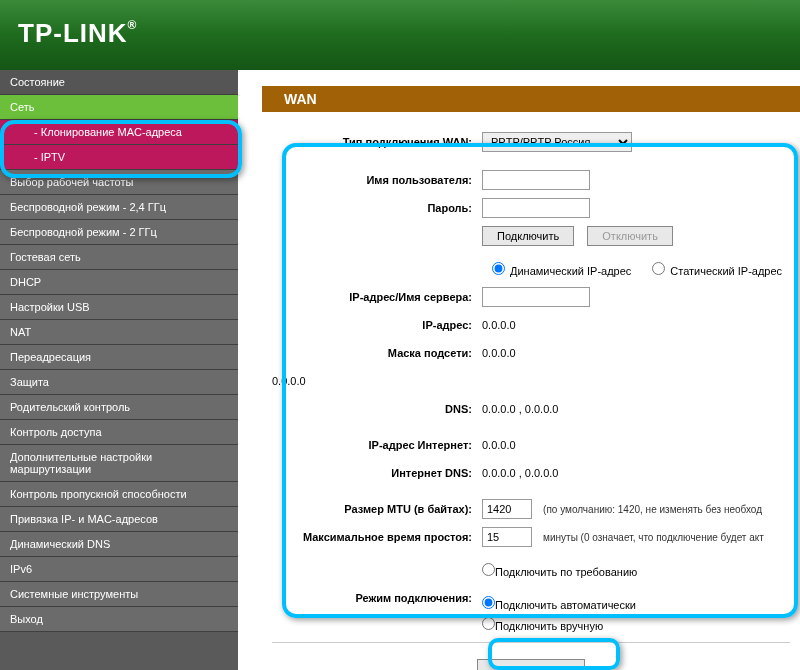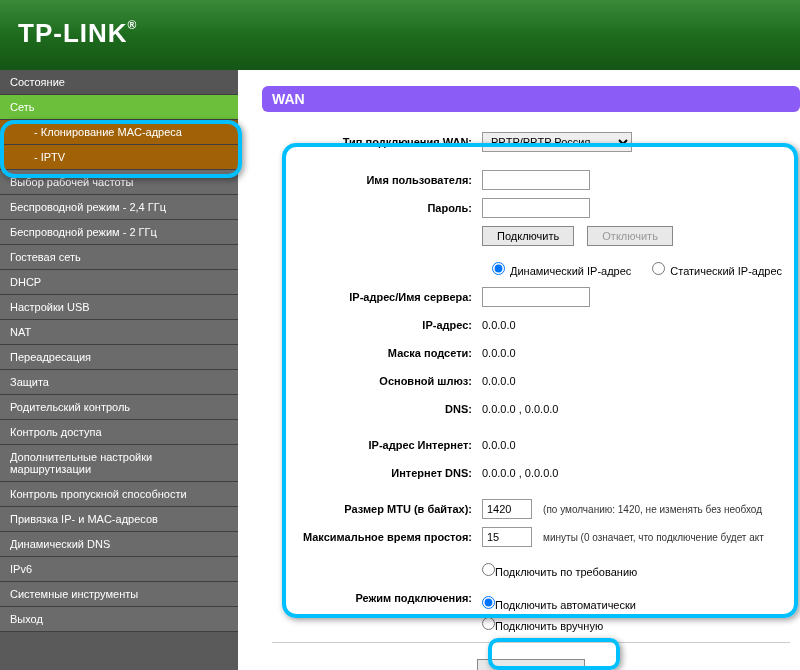--- a/index.html
+++ b/index.html
@@ -30,42 +30,41 @@
   color: #fff;
   font-size: 11px;
   border-bottom: 1px solid #3f3f3f;
   cursor: pointer;
   background: #6b6b6b;
 }
 .sidebar-item.top { background: #555; }
 .sidebar-item.active-parent { background: #6bbf3a; color: #fff; }
 .sidebar-item.active-child { background: #3a3a3a; color: #fff; padding-left: 10px; }
 .sidebar-item.child { padding-left: 10px; }
-.sidebar-item.dark { background: #a16207; padding-left: 34px; }
+.sidebar-item.dark { background: #be185d; padding-left: 34px; }
 
 .highlight-box {
   border: 4px solid #00bfff;
   border-radius: 14px;
   position: absolute;
   pointer-events: none;
   box-shadow: 2px 2px 6px rgba(0,0,0,0.4);
 }
 .hl-sidebar { top: 120px; left: 0; width: 242px; height: 58px; }
 .hl-form { top: 143px; left: 282px; width: 516px; height: 475px; }
 .hl-save { top: 638px; left: 488px; width: 132px; height: 32px; border-radius: 10px; }
 
 .content { flex: 1; padding: 16px 0 0 24px; overflow: hidden; }
 .page-title-bar {
-  background: #8b5cf6;
+  background: #a16207;
   color: #fff;
   font-size: 14px;
   font-weight: bold;
-  padding: 5px 10px;
+  padding: 5px 22px;
   width: 100%;
-  border-radius: 6px;
 }
 .form-area { padding: 20px 10px 10px 10px; font-size: 11px; color: #000; }
 .row { display: flex; align-items: center; margin-bottom: 8px; min-height: 20px; }
 .row .lbl { width: 210px; text-align: right; padding-right: 10px; font-weight: bold; }
 .row .val { flex: 1; }
 .row .note { font-size: 10px; color: #333; margin-left: 8px; white-space: nowrap; }
 select, input[type=text], input[type=password] {
   border: 1px solid #999; font-size: 11px; padding: 2px 4px; height: 20px;
 }
 select { width: 150px; }
@@ -159,21 +158,20 @@
       </div>
       <div class="row">
         <div class="lbl">IP-адрес:</div>
         <div class="val">0.0.0.0</div>
       </div>
       <div class="row">
         <div class="lbl">Маска подсети:</div>
         <div class="val">0.0.0.0</div>
       </div>
       <div class="row">
-        <div class="lbl">Основной шлюз:</div>
         <div class="val">0.0.0.0</div>
       </div>
       <div class="row">
         <div class="lbl">DNS:</div>
         <div class="val">0.0.0.0 , 0.0.0.0</div>
       </div>
 
       <div style="height:8px"></div>
 
       <div class="row">

